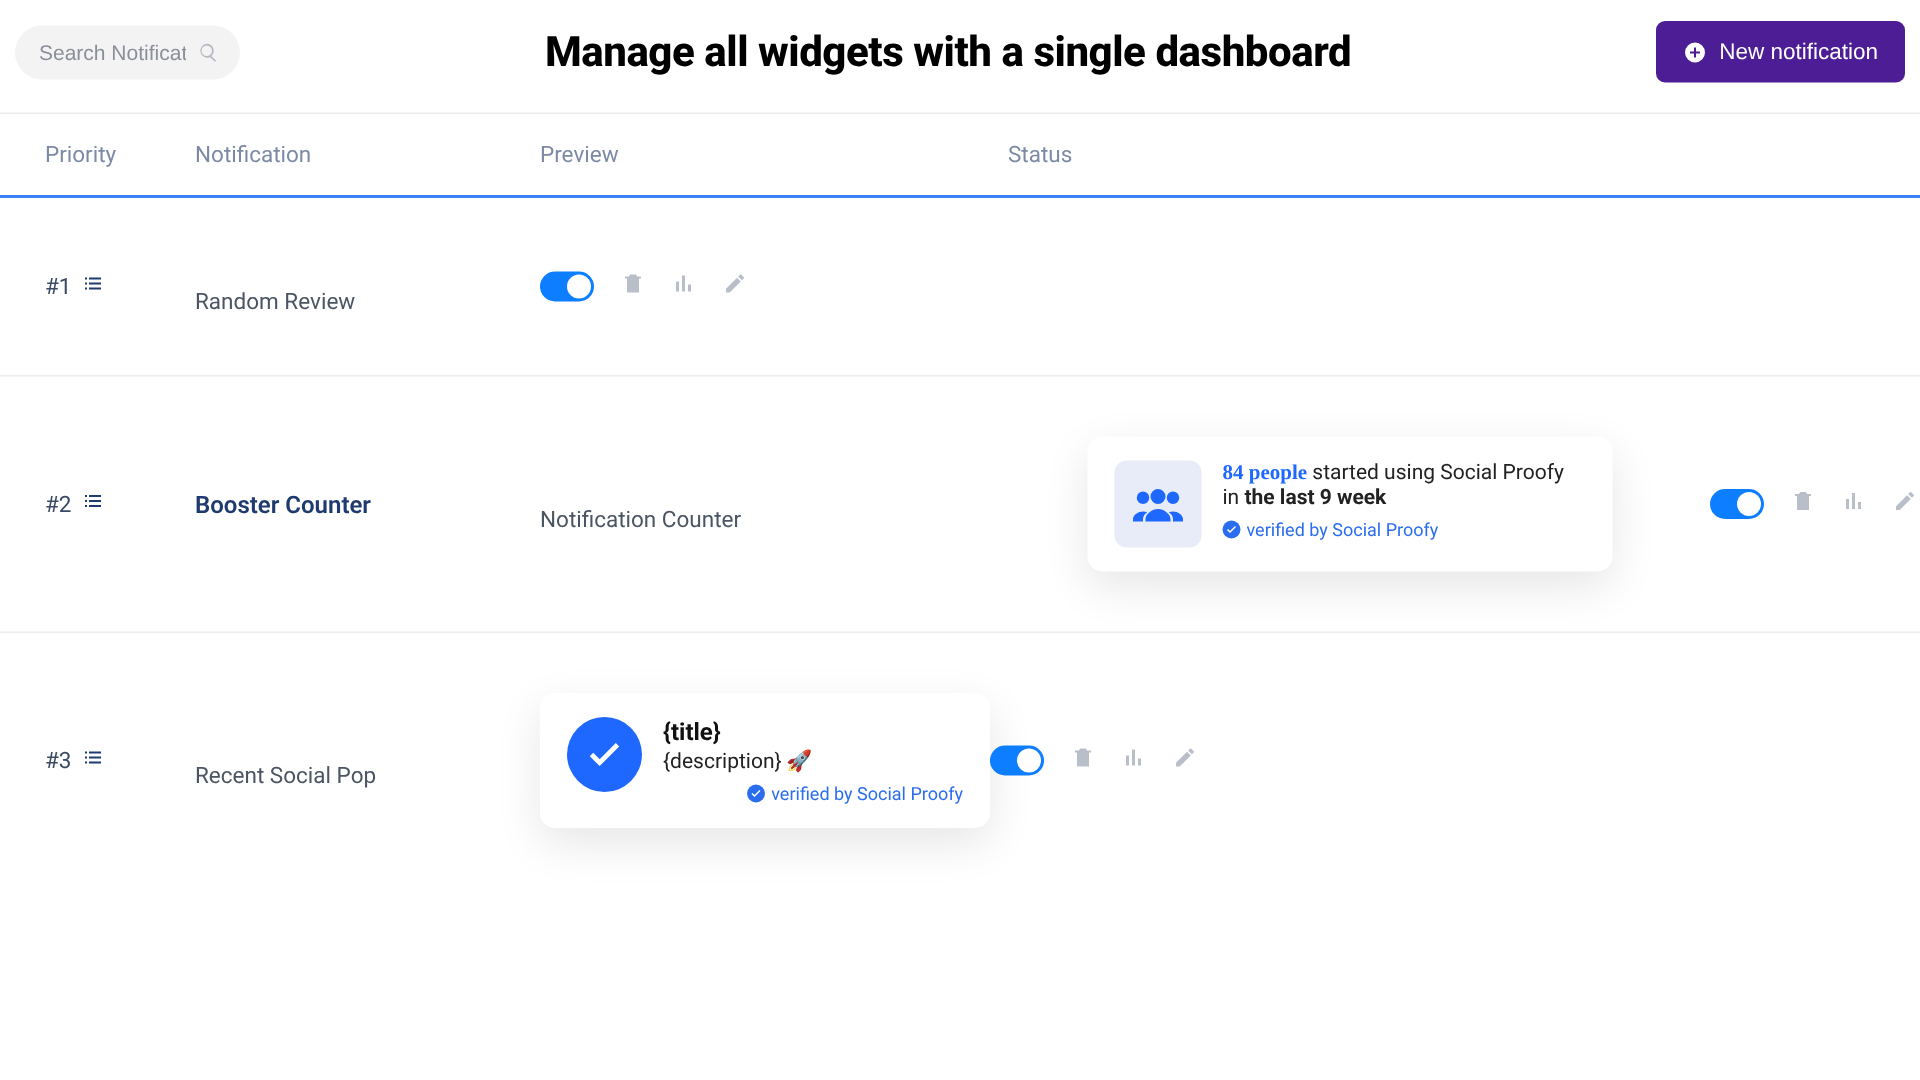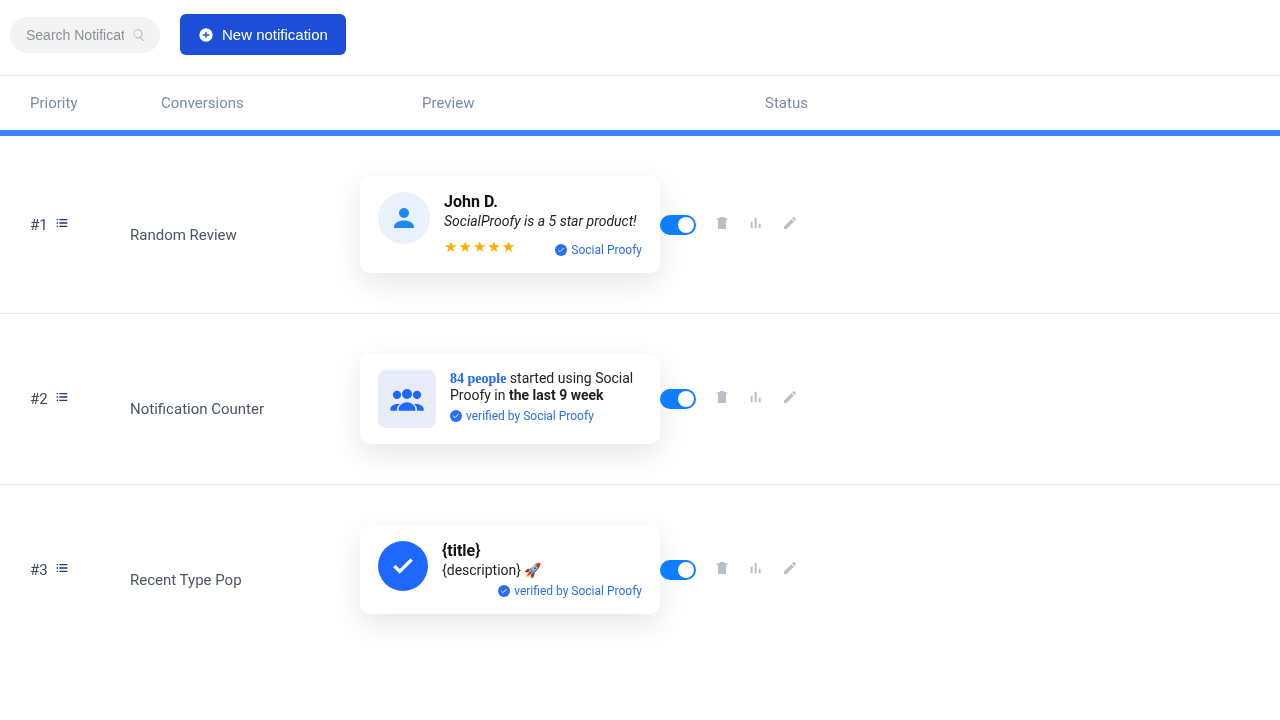--- a/index.html
+++ b/index.html
@@ -44,43 +44,42 @@
     text-align: center;
     font-size: 28px;
     font-weight: 800;
     color: #000;
     letter-spacing: -0.3px;
   }
   .new-btn {
     display: flex;
     align-items: center;
     gap: 8px;
-    background: #1d4ed8;
+    background: #4c1d95;
     color: #fff;
     border: none;
     border-radius: 6px;
     padding: 12px 18px;
     font-size: 15px;
     cursor: pointer;
   }
   .new-btn svg { width: 16px; height: 16px; fill: #fff; }
 
   .table {
     width: 100%;
     border-top: 1px solid #eaecef;
   }
   .thead, .trow {
     display: grid;
     grid-template-columns: 100px 230px 300px 480px 170px;
     align-items: center;
   }
   .thead {
     padding: 18px 30px;
-    border-bottom: 6px solid #3b82f6;
-    gap: 31px;
+    border-bottom: 2px solid #3b82f6;
   }
   .thead span {
     font-size: 15px;
     color: #7c8aa5;
     font-weight: 400;
   }
   .th-preview { }
   .th-status  { text-align: left; padding-left: 12px; }
 
   .trow {
@@ -184,70 +183,47 @@
 </head>
 <body>
 
 <div class="topbar">
   <div class="search-wrap">
     <input class="search-input" placeholder="Search Notification" style="">
     <svg class="search-icon" viewBox="0 0 24 24">
         <path d="M10 2a8 8 0 015.3 13.9l5.4 5.4-1.4 1.4-5.4-5.4A8 8 0 1110 2zm0 2a6 6 0 100 12 6 6 0 000-12z"></path>
       </svg>
   </div>
+  <div class="headline">Manage all widgets with a single dashboard</div>
   <button class="new-btn">
     <svg viewBox="0 0 24 24">
         <path d="M12 2a10 10 0 100 20 10 10 0 000-20zm1 9h4v2h-4v4h-2v-4H7v-2h4V7h2v4z"></path>
       </svg>
     <span>New notification</span>
   </button>
 </div>
 
 <div class="table">
   <div class="thead">
     <span>Priority</span>
-    <span>Conversions</span>
+    <span>Notification</span>
     <span class="th-preview">Preview</span>
     <span class="th-status">Status</span>
   </div>
 
   <div class="trow">
     <div class="priority-cell">
       <span>#1</span>
       <span class="drag-icon">
         <svg viewBox="0 0 24 24">
             <path d="M4 6h2v2H4V6zm0 5h2v2H4v-2zm0 5h2v2H4v-2zM8 6h12v2H8V6zm0 5h12v2H8v-2zm0 5h12v2H8v-2z"></path>
           </svg>
       </span>
     </div>
     <div class="type-cell">Random Review</div>
-    <div class="preview-cell">
-      <div class="card">
-        <div class="avatar-circle">
-          <svg viewBox="0 0 24 24">
-              <path d="M12 12a4 4 0 100-8 4 4 0 000 8zm0 2c-4 0-8 2-8 5v1h16v-1c0-3-4-5-8-5z"></path>
-            </svg>
-        </div>
-        <div class="card-body">
-          <div class="card-title">John D.</div>
-          <div class="card-sub">SocialProofy is a 5 star product!</div>
-          <div style="display:flex;justify-content:space-between;align-items:center;">
-            <span class="stars">★★★★★</span>
-            <span class="card-foot">
-              <span class="verify-badge">
-                  <svg viewBox="0 0 24 24">
-                    <path d="M4 12l5 5L20 6"></path>
-                  </svg>
-                </span>
-              <span>Social Proofy</span>
-            </span>
-          </div>
-        </div>
-      </div>
-    </div>
     <div class="status-cell">
       <div class="toggle">
           <div class="knob"></div>
         </div>
       <span class="action-icon"><svg viewBox="0 0 24 24">
             <path d="M6 7h12v14H6V7zm3-4h6l1 2h4v2H4V5h4l1-2z"></path>
           </svg></span>
       <span class="action-icon"><svg viewBox="0 0 24 24">
             <path d="M4 20V10h3v10H4zm6 0V4h3v16h-3zm6 0v-7h3v7h-3z"></path>
           </svg></span>
@@ -259,20 +235,21 @@
 
   <div class="trow">
     <div class="priority-cell">
       <span>#2</span>
       <span class="drag-icon">
         <svg viewBox="0 0 24 24">
             <path d="M4 6h2v2H4V6zm0 5h2v2H4v-2zm0 5h2v2H4v-2zM8 6h12v2H8V6zm0 5h12v2H8v-2zm0 5h12v2H8v-2z"></path>
           </svg>
       </span>
     </div>
+    <div class="notif-cell">Booster Counter</div>
     <div class="type-cell">Notification Counter</div>
     <div class="preview-cell">
       <div class="card">
         <div class="avatar-square">
           <svg viewBox="0 0 24 24">
               <path d="M12 12a3 3 0 100-6 3 3 0 000 6zm-6 0a2.5 2.5 0 100-5 2.5 2.5 0 000 5zm12 0a2.5 2.5 0 100-5 2.5 2.5 0 000 5zM2 19v-1c0-1.6 2.2-3 4-3 .6 0 1.2.1 1.7.3C6.6 16 6 17 6 18v1H2zm20 0h-4v-1c0-1-.6-2-1.7-2.7.5-.2 1.1-.3 1.7-.3 1.8 0 4 1.4 4 3v1zM7 19v-1c0-2 2.7-4 5-4s5 2 5 4v1H7z"></path>
             </svg>
         </div>
         <div class="card-body">
           <div class="card-plain">
@@ -307,21 +284,21 @@
 
   <div class="trow" style="border-bottom:none;">
     <div class="priority-cell">
       <span>#3</span>
       <span class="drag-icon">
         <svg viewBox="0 0 24 24">
             <path d="M4 6h2v2H4V6zm0 5h2v2H4v-2zm0 5h2v2H4v-2zM8 6h12v2H8V6zm0 5h12v2H8v-2zm0 5h12v2H8v-2z"></path>
           </svg>
       </span>
     </div>
-    <div class="type-cell">Recent Type Pop</div>
+    <div class="type-cell">Recent Social Pop</div>
     <div class="preview-cell">
       <div class="card">
         <div class="avatar-check">
           <svg viewBox="0 0 24 24">
               <path d="M4 12l5 5L20 6"></path>
             </svg>
         </div>
         <div class="card-body">
           <div class="card-title">{title}</div>
           <div class="card-plain">{description} 🚀</div>

